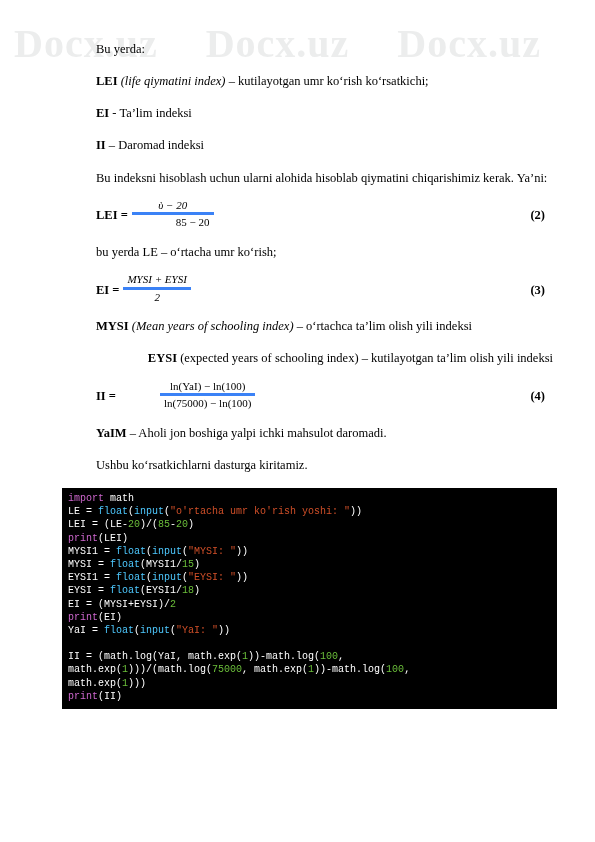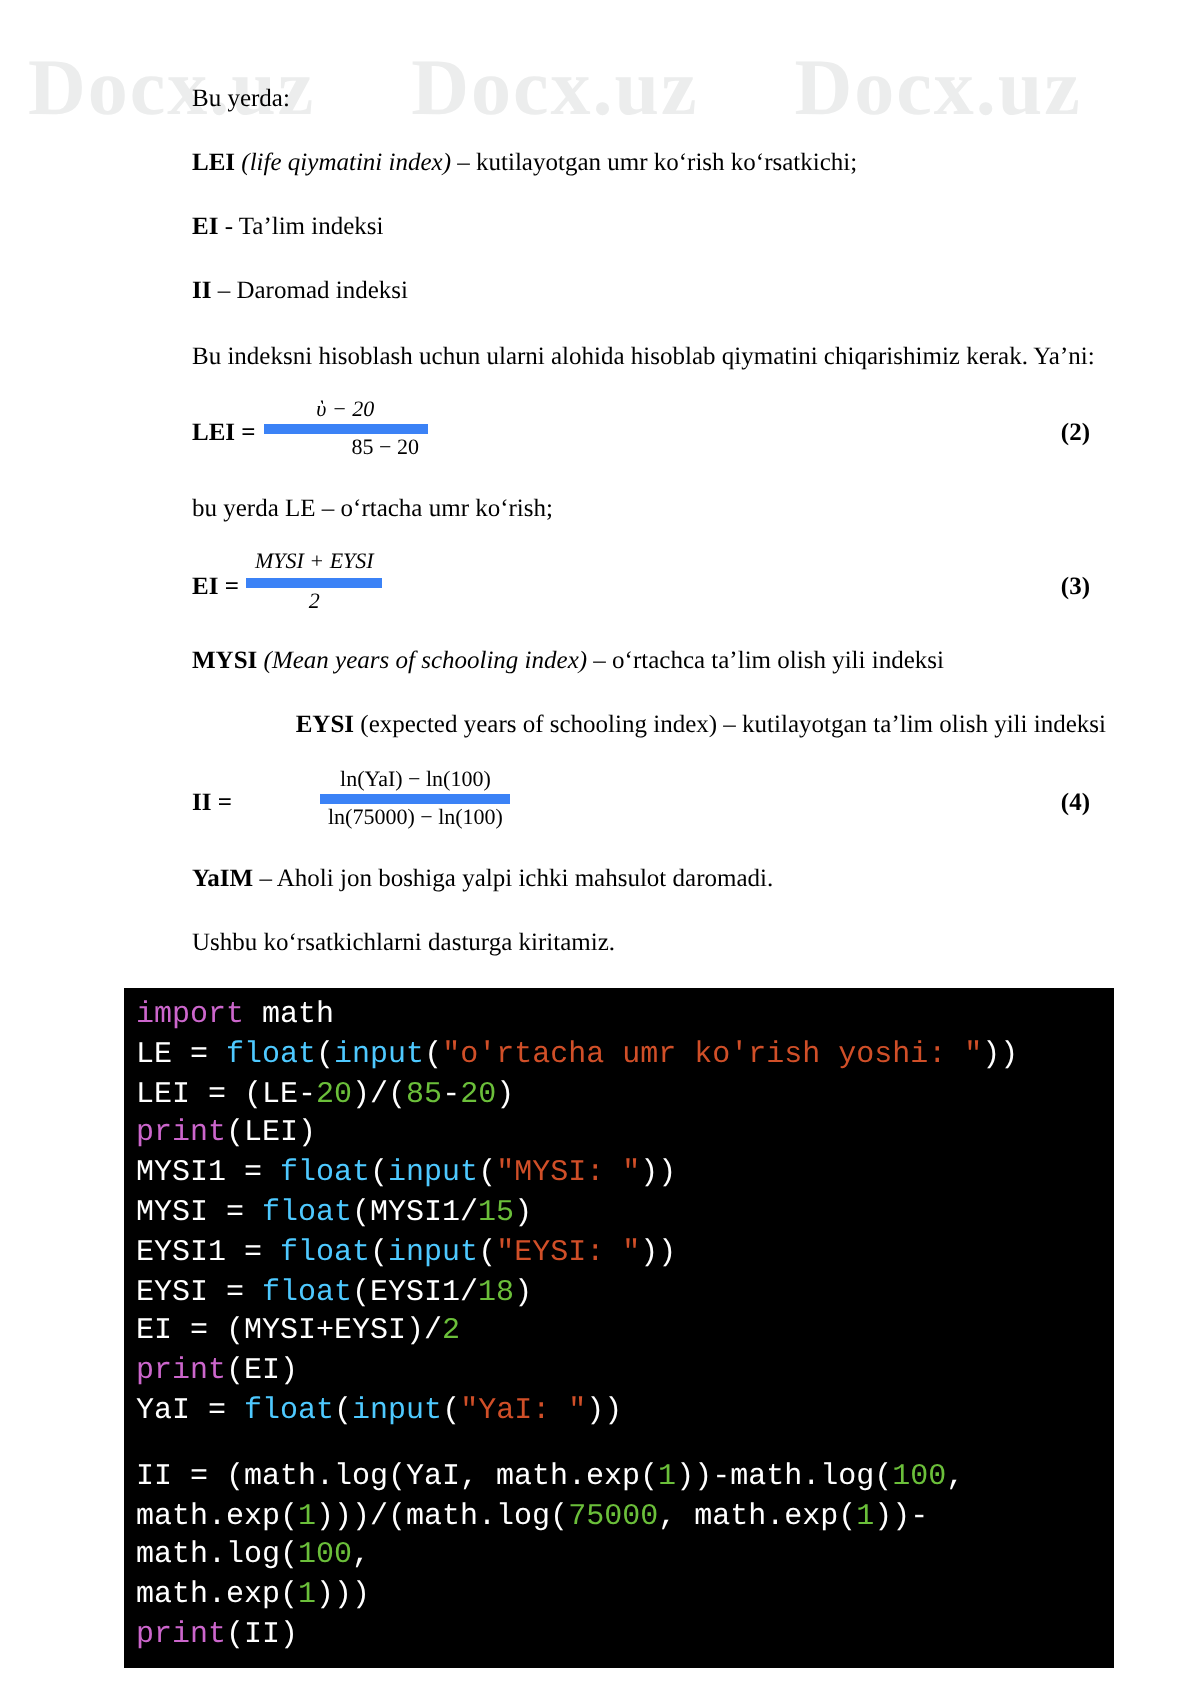--- a/index.html
+++ b/index.html
@@ -51,30 +51,30 @@
   .formula-row .eqnum { margin-left: auto; font-weight: bold; font-size: 12.5px; padding-right: 8px;}
   .frac {
     display: inline-flex;
     flex-direction: column;
     text-align: center;
     vertical-align: middle;
     font-style: italic;
     font-size: 11px;
     line-height: 1.15;
   }
-  .frac .num { border-bottom: 5px solid #3b82f6; padding: 0 4px 1px 4px; }
+  .frac .num { border-bottom: 3px solid #3b82f6; padding: 0 4px 1px 4px; }
   .frac .den { padding: 1px 4px 0 4px; }
   .frac.up { position: relative; top: -2px; }
   .nonital { font-style: normal; margin-left: 40px; }
   .code {
     margin: 8px 0 0 0;
     background: #000000;
     color: #ffffff;
     font-family: "Liberation Mono", monospace;
-    font-size: 15px;
+    font-size: 10px;
     line-height: 1.32;
     padding: 4px 6px 6px 6px;
     white-space: pre-wrap;
     width: 495px;
   }
   .kw   { color: #cc66cc; }      
   .fn   { color: #4ec9ff; }      
   .str  { color: #d04f28; }      
   .num2 { color: #6bbf3a; }      
   .pl   { color: #ffffff; }

